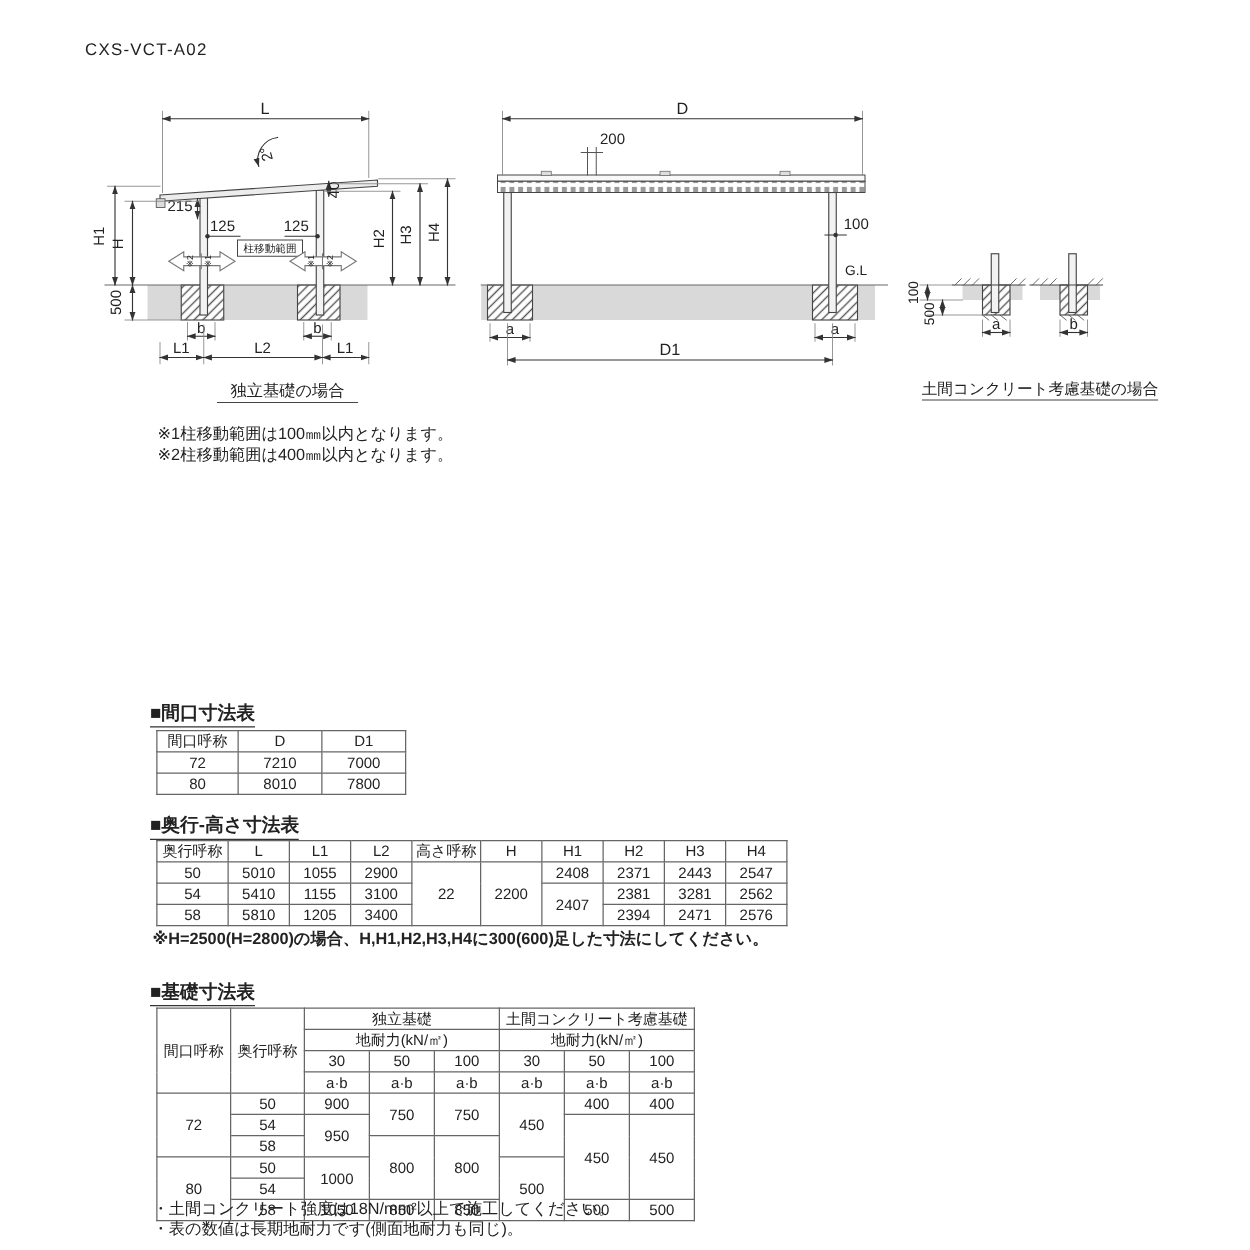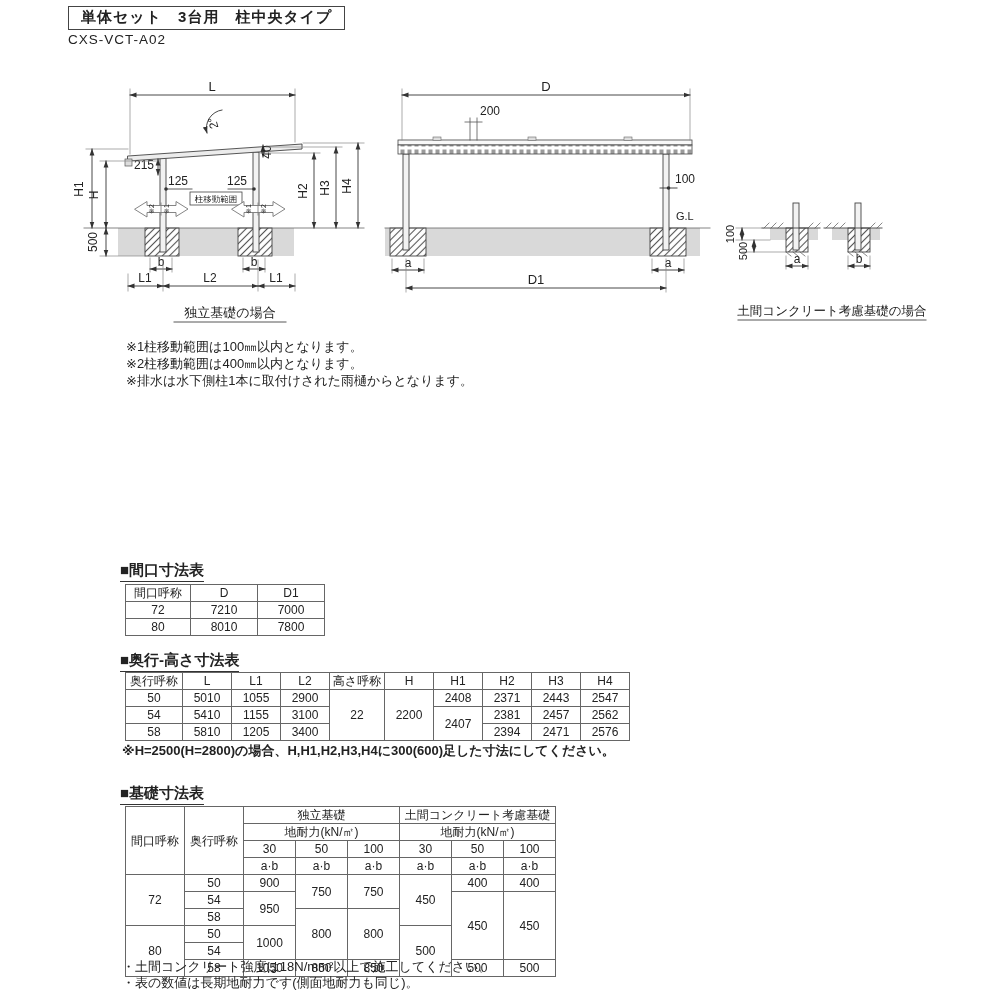--- a/index.html
+++ b/index.html
@@ -16,21 +16,20 @@
   .tbl-title span{display:inline-block;border-bottom:1.5px solid #333;padding-bottom:1px;}
   table.tbl{position:absolute;border-collapse:collapse;font-size:12px;table-layout:fixed;}
   table.tbl td{border:1px solid #666;text-align:center;padding:0 2px;height:16px;line-height:14px;}
   .small-note{position:absolute;font-size:13px;line-height:16px;}
 </style>
 </head>
 <body>
 
 <div class="page">
 
-  <div class="title-box">単体セット　3台用　柱中央タイプ</div>
   <div class="model-no">CXS-VCT-A02</div>
 
   <svg class="drawings" width="890" height="252" viewBox="0 0 890 252">
     <defs>
       <marker id="ar" markerWidth="8" markerHeight="6" refX="6.5" refY="3" orient="auto-start-reverse" markerUnits="userSpaceOnUse">
         <path d="M0,0.6 L7,3 L0,5.4 Z" fill="#333"></path>
       </marker>
       <pattern id="hatch" width="5" height="5" patternUnits="userSpaceOnUse" patternTransform="rotate(45)">
         <rect width="5" height="5" fill="#fff"></rect>
         <line x1="2.5" y1="0" x2="2.5" y2="5" stroke="#555" stroke-width="1.1"></line>
@@ -231,21 +230,20 @@
       <text x="789" y="187" font-size="12" text-anchor="middle">b</text>
 
       <text x="762" y="239" font-size="12.5" text-anchor="middle">土間コンクリート考慮基礎の場合</text>
       <line x1="668" y1="244" x2="856" y2="244" stroke="#444" stroke-width="0.9"></line>
     </g>
   </svg>
 
   <div class="notes">
     <div>※1柱移動範囲は100㎜以内となります。</div>
     <div>※2柱移動範囲は400㎜以内となります。</div>
-    <div>※排水は水下側柱1本に取付けされた雨樋からとなります。</div>
   </div>
 
   <div class="tbl-title" style="left:120px;top:561px;">
     <span>■間口寸法表</span>
   </div>
   <table class="tbl" style="left:125px;top:584px;">
     <tbody>
         <tr>
       <td style="width:60px">間口呼称</td>
       <td style="width:62px">D</td>
@@ -293,21 +291,21 @@
       <td>2443</td>
       <td>2547</td>
     </tr>
     <tr>
       <td>54</td>
       <td>5410</td>
       <td>1155</td>
       <td>3100</td>
       <td rowspan="2">2407</td>
       <td>2381</td>
-      <td>2457</td>
+      <td>3281</td>
       <td>2562</td>
     </tr>
     <tr>
       <td>58</td>
       <td>5810</td>
       <td>1205</td>
       <td>3400</td>
       <td>2394</td>
       <td>2471</td>
       <td>2576</td>

